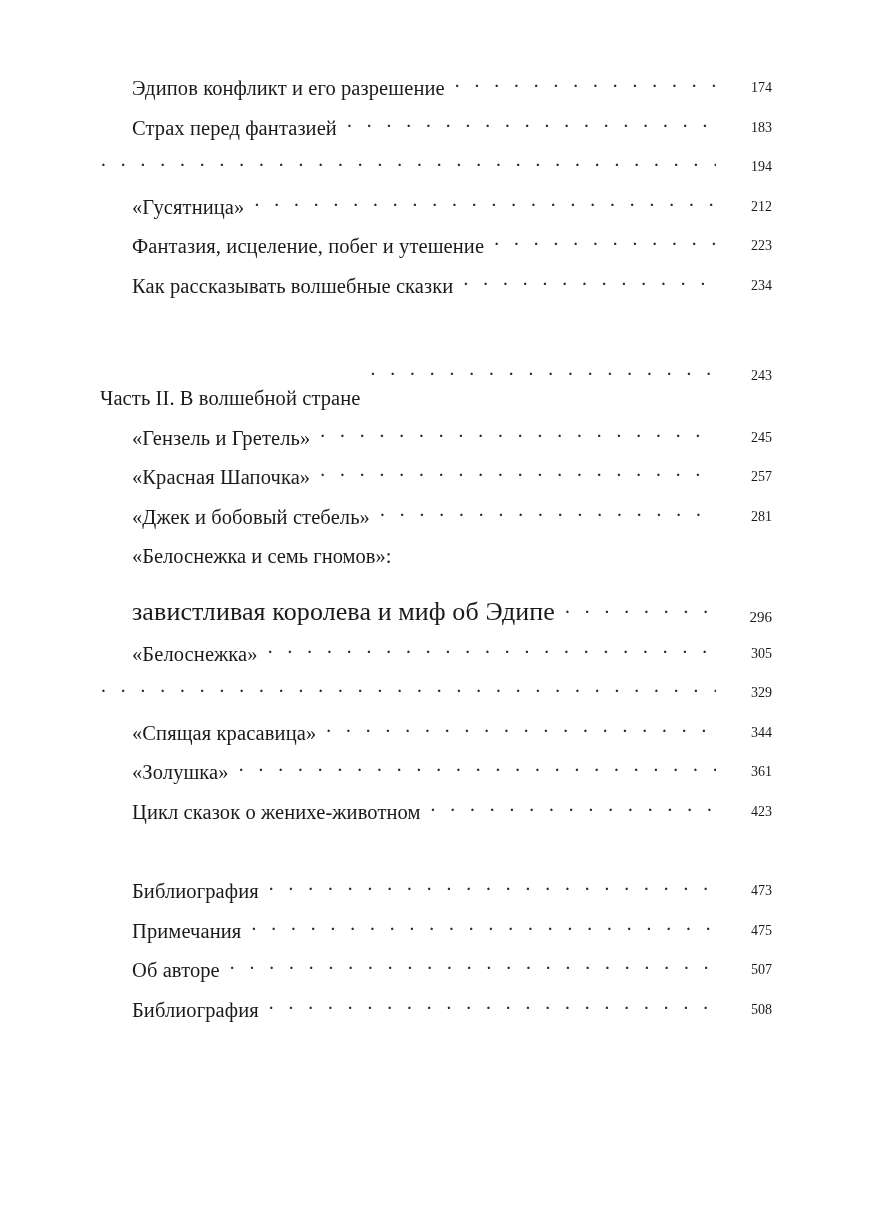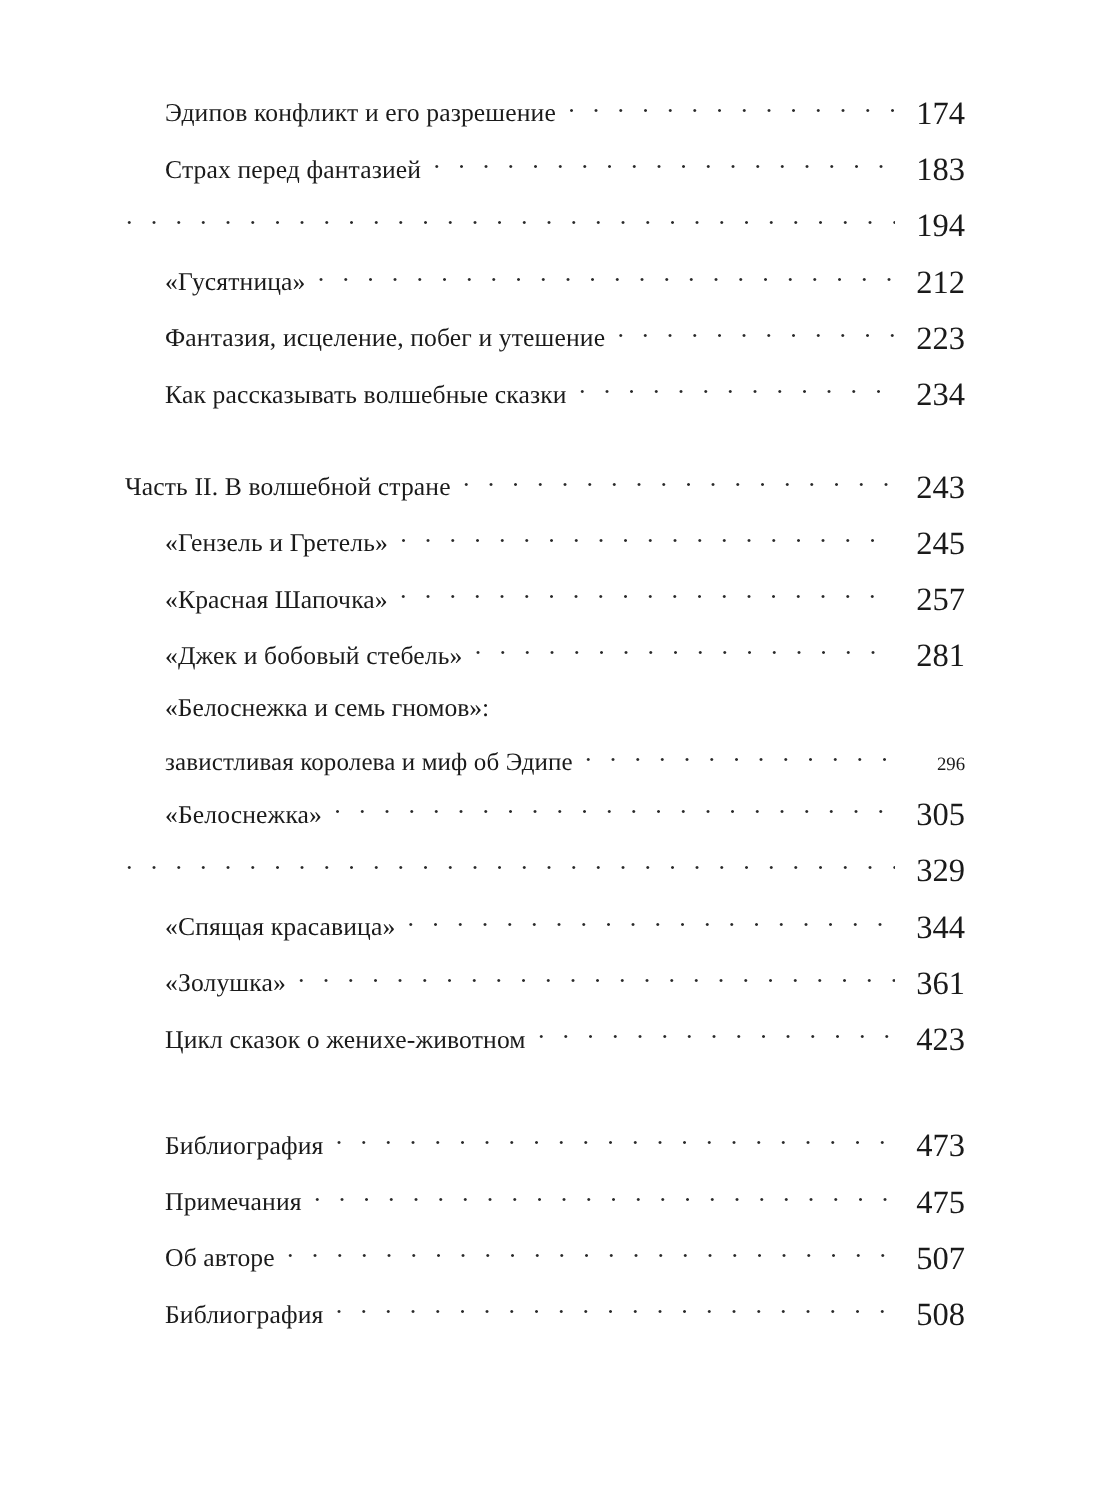--- a/index.html
+++ b/index.html
@@ -51,50 +51,50 @@
     letter-spacing: 3.9px;
     color: #2a2a2a;
     white-space: nowrap;
     position: relative;
     top: -2px;
   }
   .entry .page-num {
     flex: 0 0 auto;
     width: 46px;
     text-align: right;
-    font-size: 26px;
+    font-size: 14px;
     padding-left: 10px;
   }
 
   
-  .lvl-part .title { margin-left: 0px; }
+  .lvl-part .title { margin-left: 0px; margin-top: 44px; }
   .lvl-chapter .title { margin-left: 32px; }
 
   .lvl-part { margin-bottom: 19px; }
 
   
   .entry.multiline {
     display: block;
     margin-bottom: 0;
   }
   .entry.multiline .title-line1 {
     font-size: 20.5px;
     margin-left: 32px;
     display: block;
-    margin-bottom: 22px;
+    margin-bottom: 32px;
   }
   .line2 {
     display: flex;
     align-items: flex-end;
     width: 100%;
     white-space: nowrap;
     margin-bottom: 19px;
   }
   .line2 .title {
-    font-size: 20px;
+    font-size: 26px;
     margin-left: 32px;
     flex: 0 0 auto;
     padding-right: 9px;
   }
   .line2 .dots {
     flex: 1 1 auto;
     overflow: hidden;
     font-size: 20.5px;
     letter-spacing: 3.9px;
     color: #2a2a2a;

